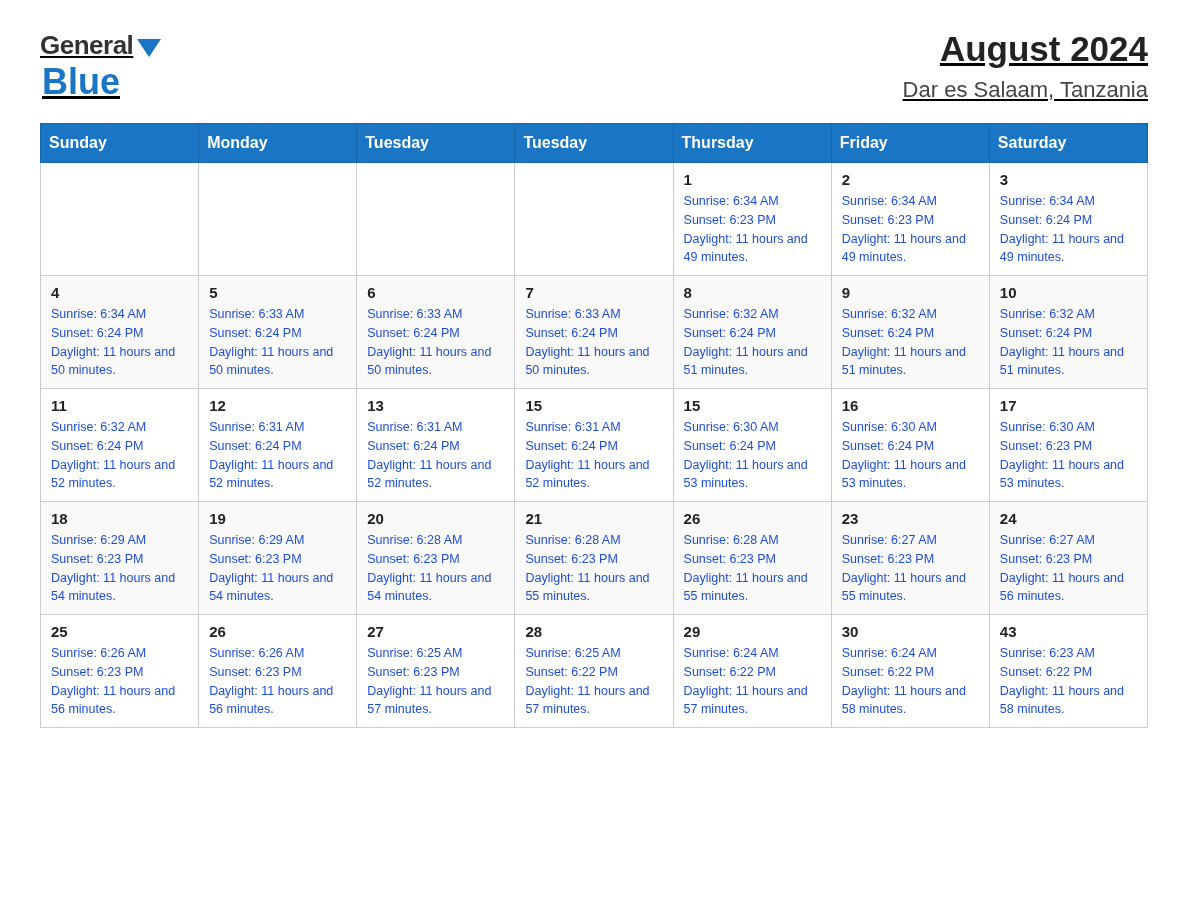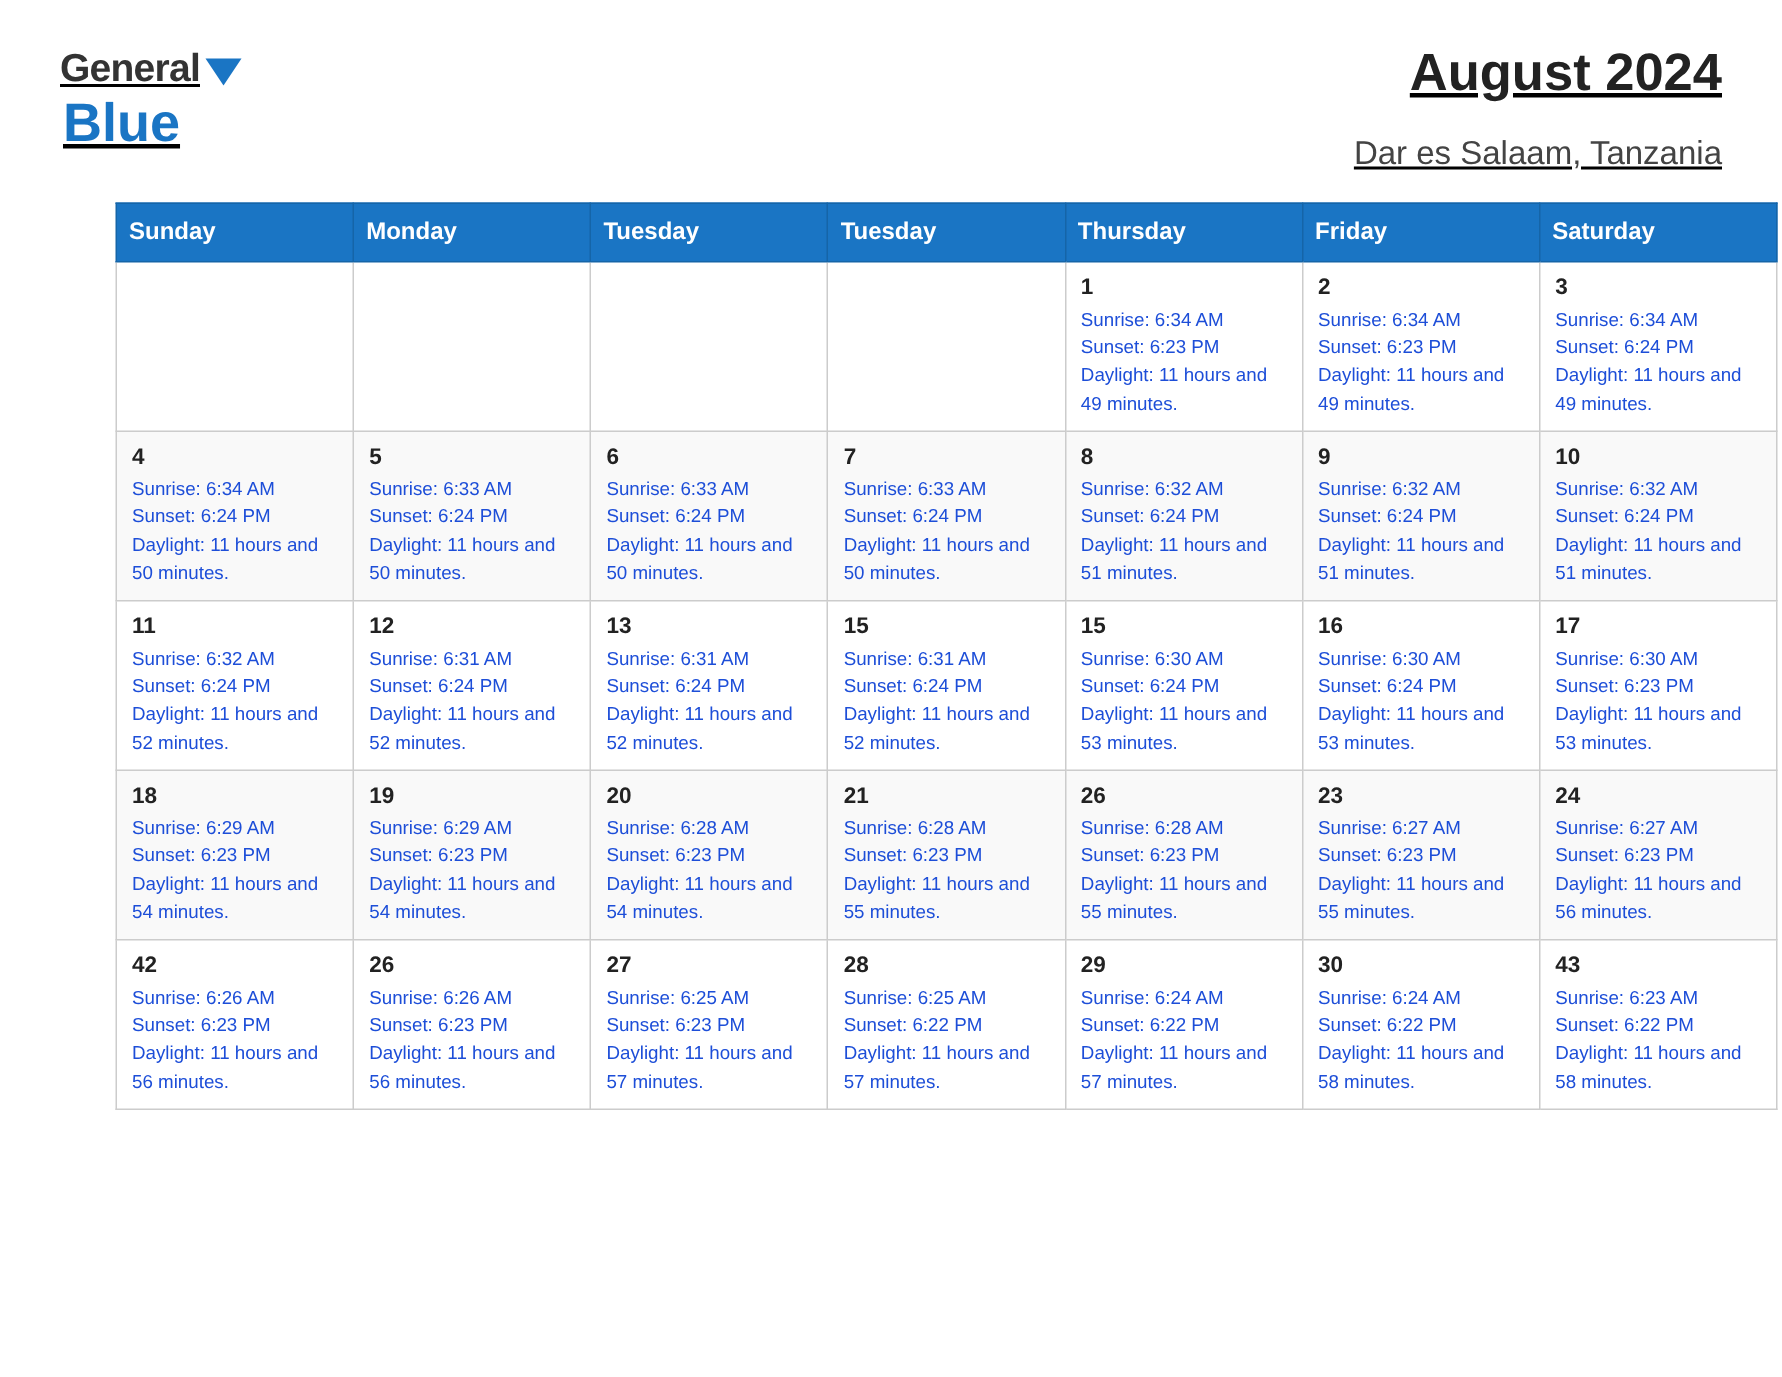--- a/index.html
+++ b/index.html
@@ -52,27 +52,26 @@
     }
     .month-title {
       font-size: 35px;
       font-weight: bold;
       color: #222;
       line-height: 1.1;
     }
     .location {
       font-size: 22px;
       color: #444;
-      margin-top: 20px;
+      margin-top: 8px;
     }
     .calendar-table {
       width: 100%;
       border-collapse: collapse;
       border: 1px solid #ccc;
-      margin-left: 37px;
     }
     .calendar-table thead tr th {
       background-color: #1a75c4;
       color: #fff;
       font-size: 16px;
       font-weight: bold;
       padding: 10px 8px;
       text-align: left;
       border: 1px solid #1565a8;
     }
@@ -240,21 +239,21 @@
           <span class="day-number">23</span>
           <div class="day-info">Sunrise: 6:27 AM<br>Sunset: 6:23 PM<br>Daylight: 11 hours and 55 minutes.</div>
         </td>
         <td>
           <span class="day-number">24</span>
           <div class="day-info">Sunrise: 6:27 AM<br>Sunset: 6:23 PM<br>Daylight: 11 hours and 56 minutes.</div>
         </td>
       </tr>
       <tr>
         <td>
-          <span class="day-number">42</span>
+          <span class="day-number">25</span>
           <div class="day-info">Sunrise: 6:26 AM<br>Sunset: 6:23 PM<br>Daylight: 11 hours and 56 minutes.</div>
         </td>
         <td>
           <span class="day-number">26</span>
           <div class="day-info">Sunrise: 6:26 AM<br>Sunset: 6:23 PM<br>Daylight: 11 hours and 56 minutes.</div>
         </td>
         <td>
           <span class="day-number">27</span>
           <div class="day-info">Sunrise: 6:25 AM<br>Sunset: 6:23 PM<br>Daylight: 11 hours and 57 minutes.</div>
         </td>

